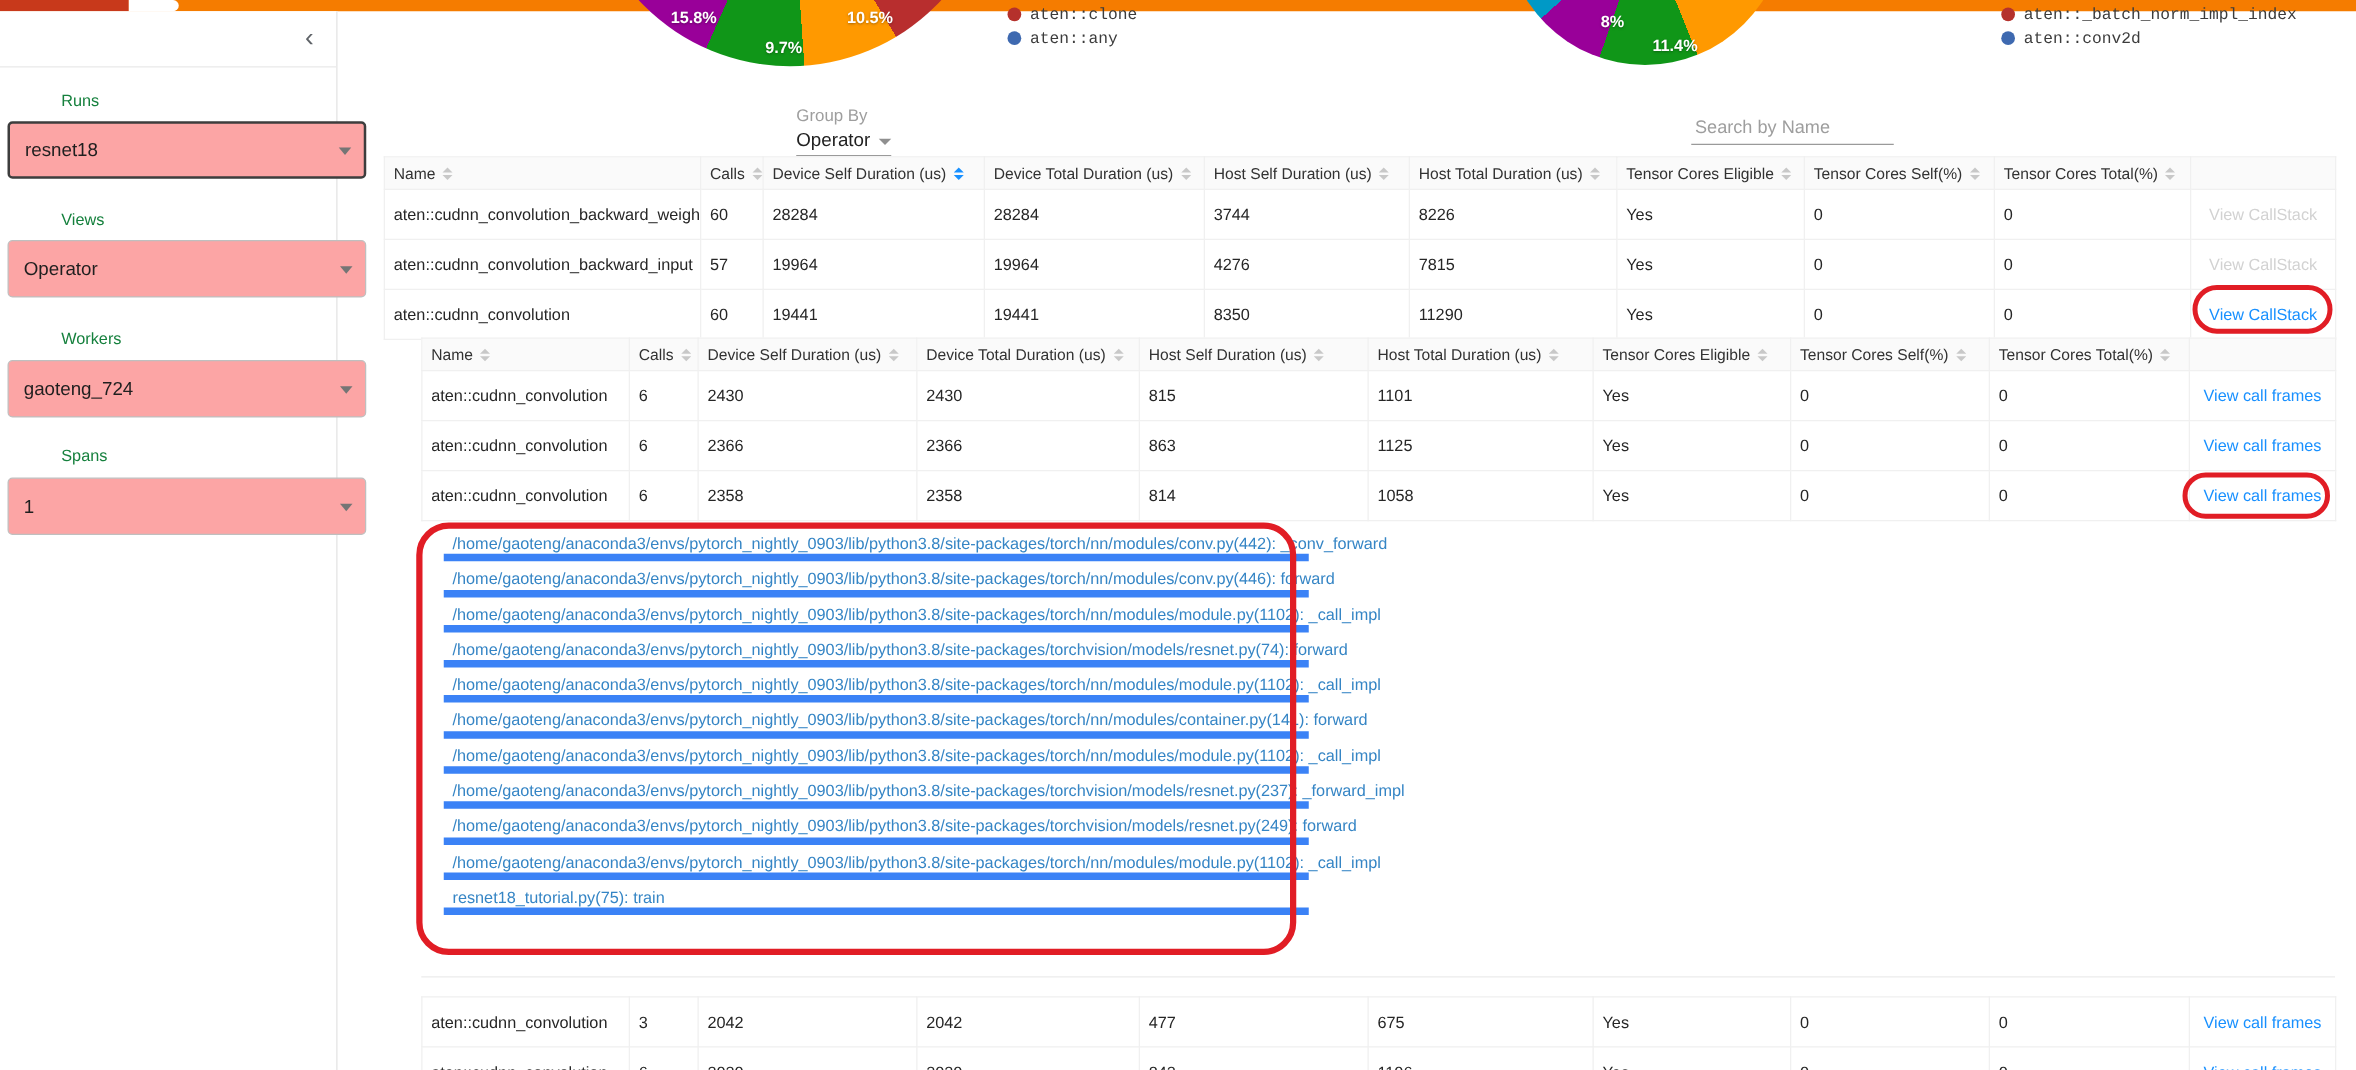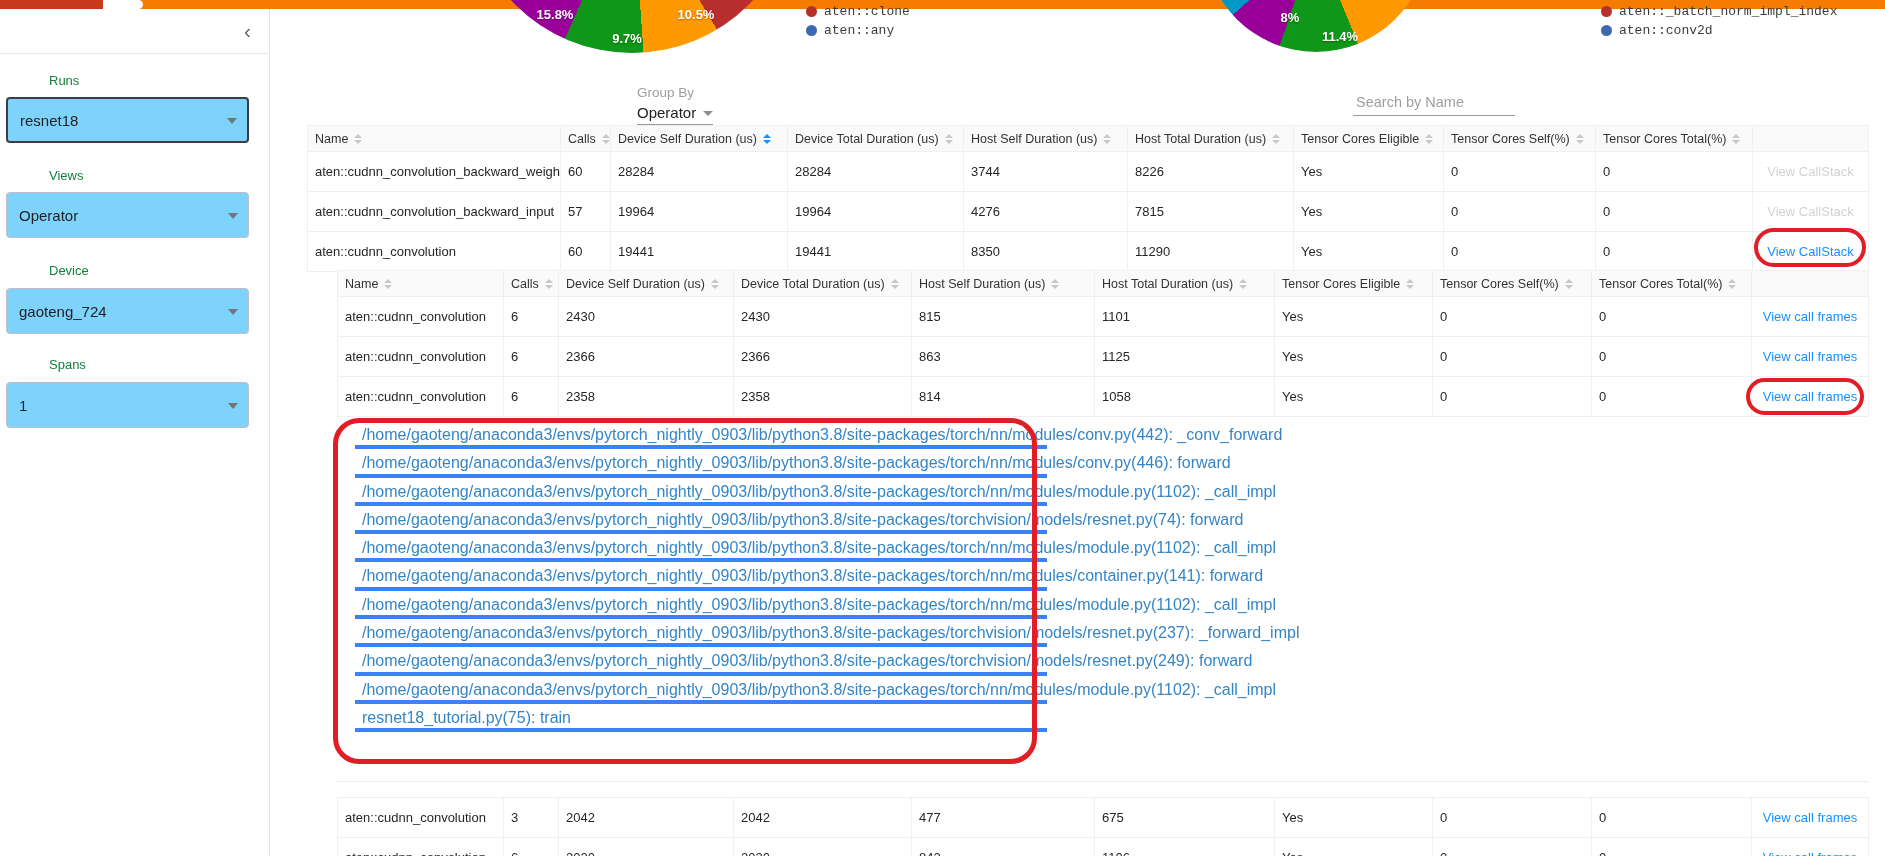--- a/index.html
+++ b/index.html
@@ -10,21 +10,21 @@
   }
   
   .topbar { position:absolute; left:0; top:0; width:1885px; height:9px; background:#f57c00; }
   .topbar-red-seg { position:absolute; left:0; top:0; width:103px; height:9px; background:#c8391b; }
   .topbar-notch { position:absolute; left:103px; top:0; width:40px; height:9px; background:#fff; border-radius:0 5px 5px 0; }
   
   .sidebar { position:absolute; left:0; top:9px; width:270px; height:847px; background:#fff; border-right:1px solid #e3e3e3; }
   .sb-head { position:absolute; left:0; top:0; width:100%; height:45px; border-bottom:1px solid #e9e9e9; }
   .collapse-btn { position:absolute; right:18px; top:8px; font-size:21px; color:#5f6368; cursor:pointer; line-height:28px; }
   .sb-label { position:absolute; left:13px; font-size:13px; color:#15803d;margin-left:36px; }
-  .sb-select { position:absolute; left:6px; width:243px; height:46px; border:1px solid #bfbfbf; border-radius:4px; background:#7dd3fc; }
+  .sb-select { position:absolute; left:6px; width:287px; height:46px; border:1px solid #bfbfbf; border-radius:4px; background:#fca5a5; }
   .sb-select.focused { border:2px solid #3d3d3d; }
   .sb-select .val { position:absolute; left:12px; top:0; height:100%; display:flex; align-items:center; font-size:15px; color:#1f1f1f; }
   .caret-down { position:absolute; right:10px; top:50%; margin-top:-2px; width:0; height:0;
     border-left:5px solid transparent; border-right:5px solid transparent; border-top:6px solid #757575; }
   
   .pie { position:absolute; border-radius:50%; }
   .pie-label { position:absolute; transform:translate(-50%,-50%); color:#fff; font-weight:bold; font-size:13px; text-shadow:0 1px 2px rgba(0,0,0,.35); white-space:nowrap; }
   .legend { position:absolute; }
   .legend-item { display:flex; align-items:center; height:19px; }
   .legend-dot { width:11px; height:11px; border-radius:50%; margin-right:7px; flex:none; }
@@ -52,21 +52,21 @@
   .cell-action { text-align:center; }
   .link-blue { color:#1890ff; cursor:pointer; font-size:13px; }
   .link-gray { color:#d2d2d2; cursor:default; font-size:13px; }
   .sorter { display:inline-flex; flex-direction:column; gap:2px; margin-left:6px; vertical-align:middle; cursor:pointer; }
   .car-u { width:0; height:0; border-left:4px solid transparent; border-right:4px solid transparent; border-bottom:4px solid #c8c8c8; }
   .car-d { width:0; height:0; border-left:4px solid transparent; border-right:4px solid transparent; border-top:4px solid #c8c8c8; }
   .sorter.active .car-u { border-bottom-color:#1890ff; }
   .sorter.active .car-d { border-top-color:#1890ff; }
   
   .frames { position:absolute; left:355px; top:421px; width:692px; }
-  .frame { height:28.3px; line-height:28.3px; border-bottom:4px solid #3b82f6; font-size:16px;
+  .frame { height:28.3px; line-height:28.3px; border-bottom:6px solid #3b82f6; font-size:13px;
     color:#3585c5; padding-left:7px; white-space:nowrap; cursor:pointer; }
   .frames-endline { position:absolute; left:337px; top:781px; width:1531px; border-top:1px solid #ececec; }
   
   .ann { position:absolute; border:4px solid #e11d25; border-radius:22px; pointer-events:none; }
   .ann-box { left:333px; top:418px; width:704px; height:346px; border-width:5px; border-radius:26px; }
   .ann-callstack { left:1754px; top:228px; width:112px; height:39px; }
   .ann-frames { left:1746px; top:378px; width:118px; height:37px; }
 </style>
 </head>
 <body>
@@ -86,21 +86,21 @@
     <span class="val">resnet18</span>
     <span class="caret-down"></span>
   </div>
 
   <div class="sb-label" style="top:159px">Views</div>
   <div class="sb-select" style="top:183px">
     <span class="val">Operator</span>
     <span class="caret-down"></span>
   </div>
 
-  <div class="sb-label" style="top:254px">Device</div>
+  <div class="sb-label" style="top:254px">Workers</div>
   <div class="sb-select" style="top:279px">
     <span class="val">gaoteng_724</span>
     <span class="caret-down"></span>
   </div>
 
   <div class="sb-label" style="top:348px">Spans</div>
   <div class="sb-select" style="top:373px">
     <span class="val">1</span>
     <span class="caret-down"></span>
   </div>

